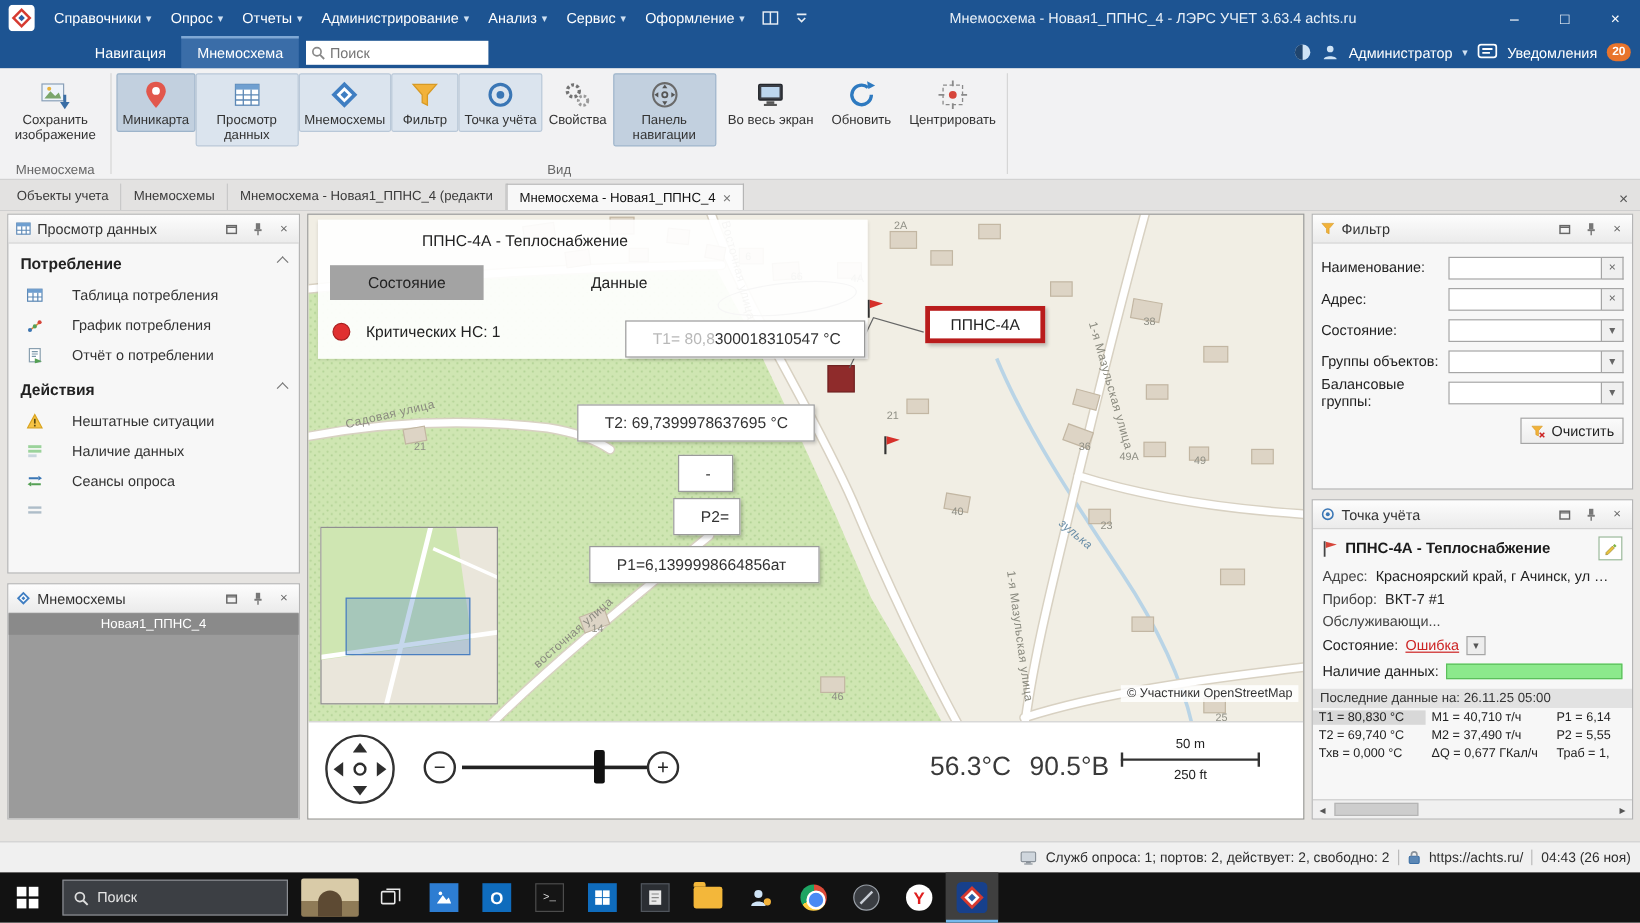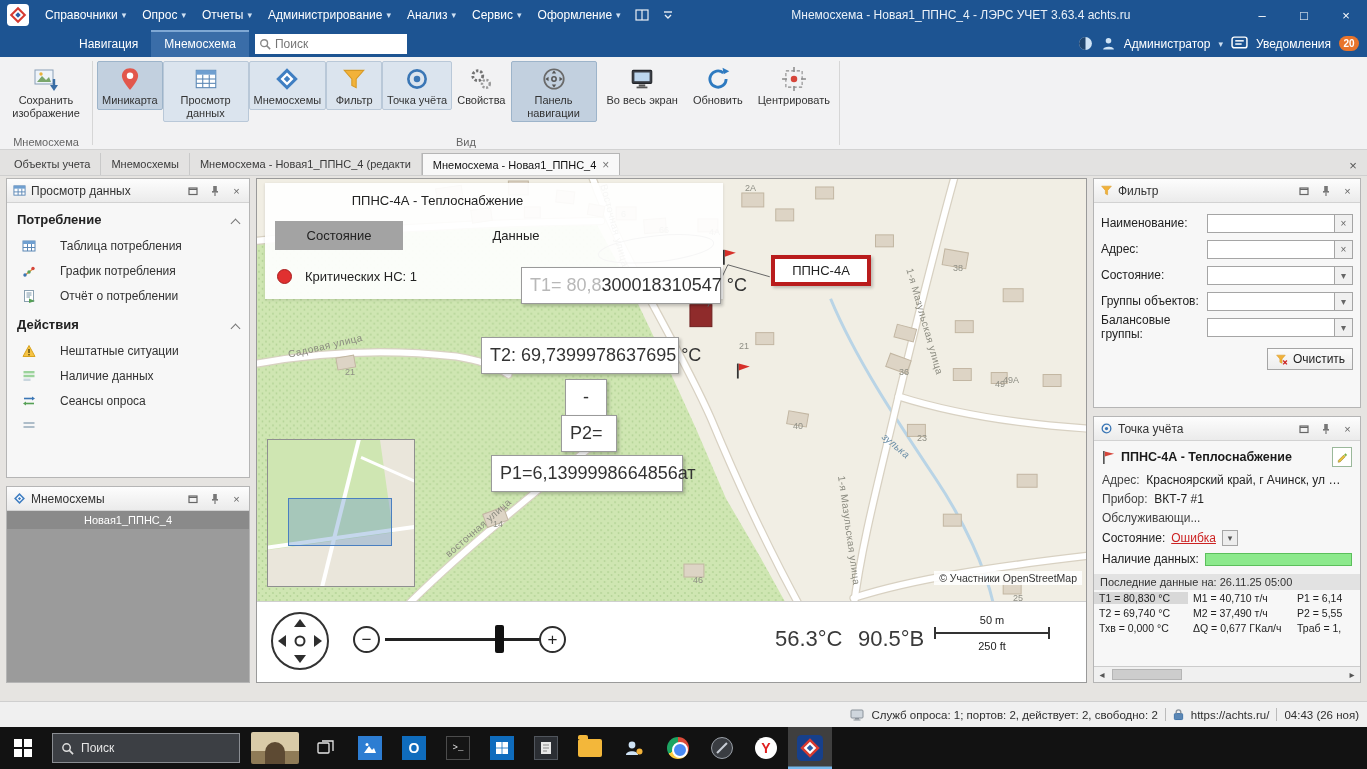--- a/index.html
+++ b/index.html
@@ -47,21 +47,21 @@
   
   .main{flex:0 0 525px;display:flex;gap:6px;padding:2px 6px 18px 6px;background:#e6e4e1;min-height:0}
   .left-col{width:244px;display:flex;flex-direction:column;gap:8px;flex:0 0 244px}
   .right-col{width:268px;display:flex;flex-direction:column;gap:8px;flex:0 0 268px}
   .panel{background:#f7f7f7;border:1px solid #b5b5b5;display:flex;flex-direction:column;overflow:hidden}
   .panel-header{height:24px;flex:0 0 24px;background:linear-gradient(#fdfdfd,#ebebeb);border-bottom:1px solid #d2d2d2;display:flex;align-items:center;gap:5px;padding:0 4px 0 6px;font-size:12px;color:#333}
   .ph-sp{flex:1}
   .ph-btn{width:17px;height:17px;display:flex;align-items:center;justify-content:center;color:#666;font-size:11px}
 
   .data-panel{height:300px;flex:0 0 300px}
-  .sec-head{display:flex;align-items:flex-end;padding:9px 10px 6px;font-size:13px;font-weight:bold;color:#222}
+  .sec-head{display:flex;align-items:flex-start;padding:9px 10px 6px;font-size:13px;font-weight:bold;color:#222}
   .chev{width:7px;height:7px;border-left:1.6px solid #777;border-top:1.6px solid #777;transform:rotate(45deg);margin-left:auto;margin-top:3px}
   .pitem{display:flex;align-items:center;gap:24px;height:25px;padding-left:15px;font-size:12px;color:#333}
   .mnemo-panel{flex:1}
   .mnemo-body{flex:1;background:#9b9b9b;position:relative}
   .mnemo-sel{display:block;text-align:center;padding:3px 0;color:#fff;font-size:11px;font-weight:normal;background:#8a8a8a}
 
   
   .map-area{flex:1;position:relative;background:#f1eee4;border:1px solid #9a9a9a;overflow:hidden}
   .map-svg{position:absolute;inset:0;z-index:0}
   .street{position:absolute;font-size:10px;color:#8a8a7f;white-space:nowrap;transform-origin:0 0;z-index:1;letter-spacing:.4px}
@@ -71,21 +71,21 @@
   .mm-green{position:absolute;left:-12px;top:-8px;width:130px;height:110px;background:#cfe6b2;transform:rotate(-8deg)}
   .mm-road{position:absolute;background:#fff}
   .mm-view{position:absolute;left:20px;top:58px;width:104px;height:48px;background:rgba(90,140,200,.35);border:1px solid #4a7fc0}
   .ov{position:absolute;left:8px;top:4px;width:458px;height:116px;background:rgba(255,255,255,.92);z-index:3;box-shadow:0 1px 3px rgba(0,0,0,.12)}
   .ov-title{position:absolute;left:0;top:10px;width:345px;text-align:center;font-size:13px;color:#222}
   .ov-tab{position:absolute;top:38px;height:29px;display:flex;align-items:center;justify-content:center;font-size:13px;color:#222}
   .ov-tab1{left:10px;width:128px;background:#a3a3a3}
   .ov-tab2{left:196px;width:110px}
   .ov-status{position:absolute;left:12px;top:78px;height:30px;display:flex;align-items:center;gap:13px}
   .reddot{width:15px;height:15px;border-radius:50%;background:#e03030;border:1px solid #a81f1f}
-  .mbox{position:absolute;background:#fff;border:1px solid #9a9a9a;box-shadow:2px 2px 3px rgba(0,0,0,.22);font-size:18px;color:#333;padding:7px 8px;z-index:4;white-space:nowrap}
+  .mbox{position:absolute;background:#fff;border:1px solid #9a9a9a;box-shadow:2px 2px 3px rgba(0,0,0,.22);font-size:13px;color:#333;padding:7px 22px;z-index:4;white-space:nowrap}
   .dim{color:#b8b8b8}
   .station{position:absolute;left:514px;top:76px;width:100px;height:31px;background:#fff;border:4px solid #b91c1c;box-shadow:2px 2px 3px rgba(0,0,0,.22);display:flex;align-items:center;justify-content:center;font-size:13px;z-index:4}
   .osm{position:absolute;right:4px;top:392px;background:rgba(255,255,255,.85);font-size:10.5px;color:#333;padding:1px 5px;z-index:2}
   .mapbar{position:absolute;left:0;right:0;bottom:0;height:81px;background:#fff;border-top:1px solid #cfcfcf;z-index:5}
   .pan{position:absolute;left:14px;top:10px;width:58px;height:58px;border:2.5px solid #333;border-radius:50%}
   .pan .c{position:absolute;left:50%;top:50%;width:11px;height:11px;border:2.5px solid #2e2e2e;border-radius:50%;transform:translate(-50%,-50%)}
   .tri{position:absolute;width:0;height:0}
   .t-up{left:50%;top:5px;transform:translateX(-50%);border-left:6px solid transparent;border-right:6px solid transparent;border-bottom:8px solid #2e2e2e}
   .t-dn{left:50%;bottom:5px;transform:translateX(-50%);border-left:6px solid transparent;border-right:6px solid transparent;border-top:8px solid #2e2e2e}
   .t-lf{left:5px;top:50%;transform:translateY(-50%);border-top:6px solid transparent;border-bottom:6px solid transparent;border-right:8px solid #2e2e2e}
@@ -591,21 +591,21 @@
       <span class="street river" style="left:630px;top:252px;transform:rotate(40deg)">зулька</span>
 
       <span class="hn" style="left:488px;top:4px">2A</span>
       <span class="hn" style="left:452px;top:48px">4A</span>
       <span class="hn" style="left:402px;top:46px">66</span>
       <span class="hn" style="left:364px;top:30px">6</span>
       <span class="hn" style="left:696px;top:84px">38</span>
       <span class="hn" style="left:482px;top:162px">21</span>
       <span class="hn" style="left:88px;top:188px">21</span>
       <span class="hn" style="left:642px;top:188px">36</span>
-      <span class="hn" style="left:746px;top:196px">49A</span>
+      <span class="hn" style="left:676px;top:196px">49A</span>
       <span class="hn" style="left:738px;top:200px">49</span>
       <span class="hn" style="left:536px;top:242px">40</span>
       <span class="hn" style="left:660px;top:254px">23</span>
       <span class="hn" style="left:236px;top:340px">14</span>
       <span class="hn" style="left:436px;top:396px">46</span>
       <span class="hn" style="left:756px;top:414px">25</span>
 
       <div class="ov">
         <div class="ov-title">ППНС-4А - Теплоснабжение</div>
         <div class="ov-tab ov-tab1">Состояние</div>

